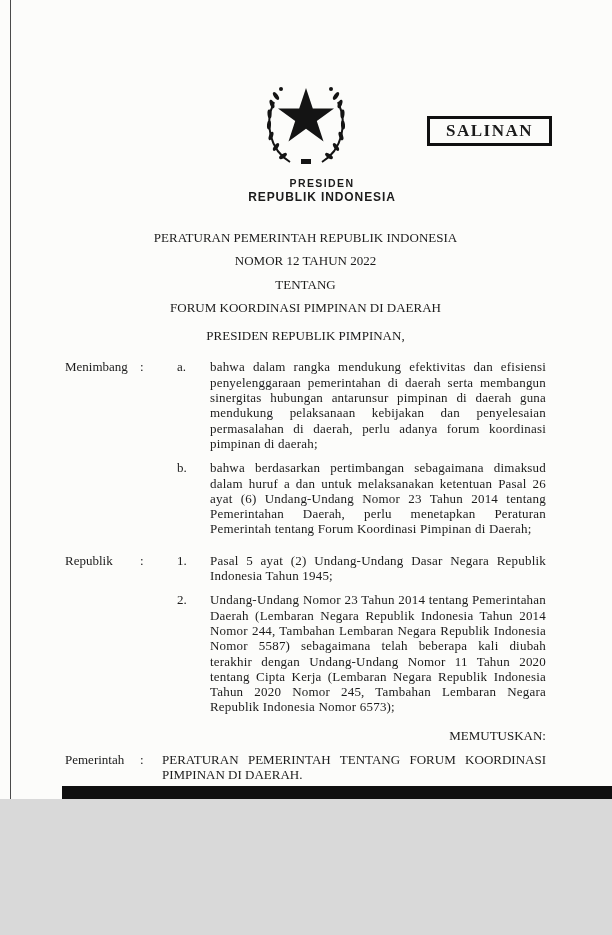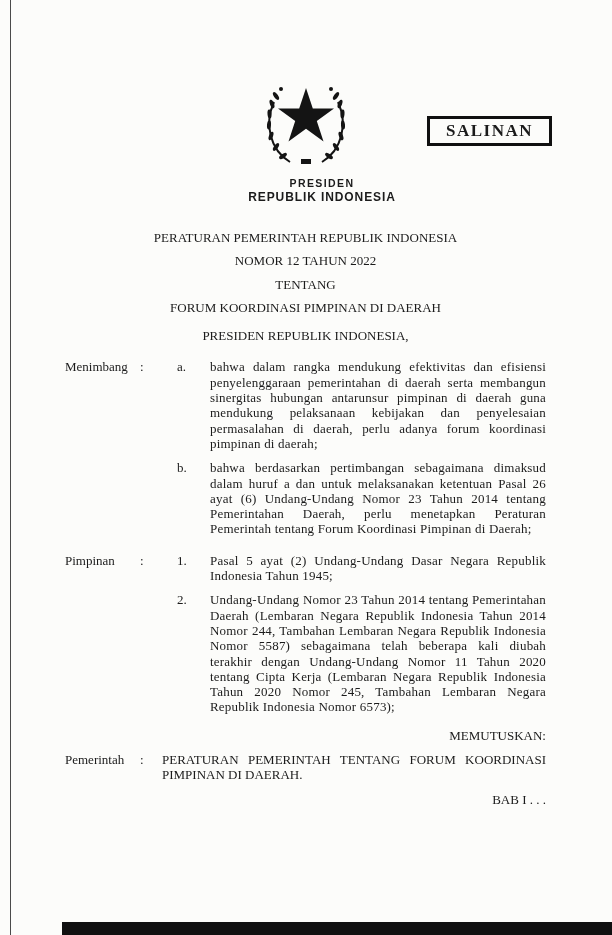--- a/index.html
+++ b/index.html
@@ -1,20 +1,20 @@
 <!DOCTYPE html>
 <html><head>
 <meta charset="utf-8">
 <style>
   * { box-sizing: border-box; }
   html, body { margin: 0; padding: 0; background: #d9d9d9; }
   .page {
     position: relative;
     width: 612px;
-    height: 935px;
+    height: 799px;
     margin: 0 auto;
     background: #fcfcfa;
     color: #1b1b1b;
     overflow: hidden;
     font-family: "Liberation Serif", "DejaVu Serif", serif;
   }
   .edge-left {
     position: absolute; left: 10px; top: 0; bottom: 0;
     width: 1px; background: #4a4a4a;
   }
@@ -124,39 +124,39 @@
     <div class="lh2">REPUBLIK INDONESIA</div>
   </div>
 
   <div class="body-flow">
 
     <div class="c t-line">PERATURAN PEMERINTAH REPUBLIK INDONESIA</div>
     <div class="c t-line">NOMOR 12 TAHUN 2022</div>
     <div class="c t-line">TENTANG</div>
     <div class="c t-line">FORUM KOORDINASI PIMPINAN DI DAERAH</div>
 
-    <div class="c preamble2">PRESIDEN REPUBLIK INDONESIA,</div>
+    <div class="c preamble2">PRESIDEN REPUBLIK PIMPINAN,</div>
 
     <div class="sec">
       <div>Menimbang</div>
       <div>:</div>
       <div>
         <div class="item">
           <span>a.</span>
           <div class="itext">bahwa dalam rangka mendukung efektivitas dan efisiensi penyelenggaraan pemerintahan di daerah serta membangun sinergitas hubungan antarunsur pimpinan di daerah guna mendukung pelaksanaan kebijakan dan penyelesaian permasalahan di daerah, perlu adanya forum koordinasi pimpinan di daerah;</div>
         </div>
         <div class="item">
           <span>b.</span>
           <div class="itext">bahwa berdasarkan pertimbangan sebagaimana dimaksud dalam huruf a dan untuk melaksanakan ketentuan Pasal 26 ayat (6) Undang-Undang Nomor 23 Tahun 2014 tentang Pemerintahan Daerah, perlu menetapkan Peraturan Pemerintah tentang Forum Koordinasi Pimpinan di Daerah;</div>
         </div>
       </div>
     </div>
 
     <div class="sec">
-      <div>Pimpinan</div>
+      <div>Republik</div>
       <div>:</div>
       <div>
         <div class="item">
           <span>1.</span>
           <div class="itext">Pasal 5 ayat (2) Undang-Undang Dasar Negara Republik Indonesia Tahun 1945;</div>
         </div>
         <div class="item">
           <span>2.</span>
           <div class="itext">Undang-Undang Nomor 23 Tahun 2014 tentang Pemerintahan Daerah (Lembaran Negara Republik Indonesia Tahun 2014 Nomor 244, Tambahan Lembaran Negara Republik Indonesia Nomor 5587) sebagaimana telah beberapa kali diubah terakhir dengan Undang-Undang Nomor 11 Tahun 2020 tentang Cipta Kerja (Lembaran Negara Republik Indonesia Tahun 2020 Nomor 245, Tambahan Lembaran Negara Republik Indonesia Nomor 6573);</div>
         </div>

